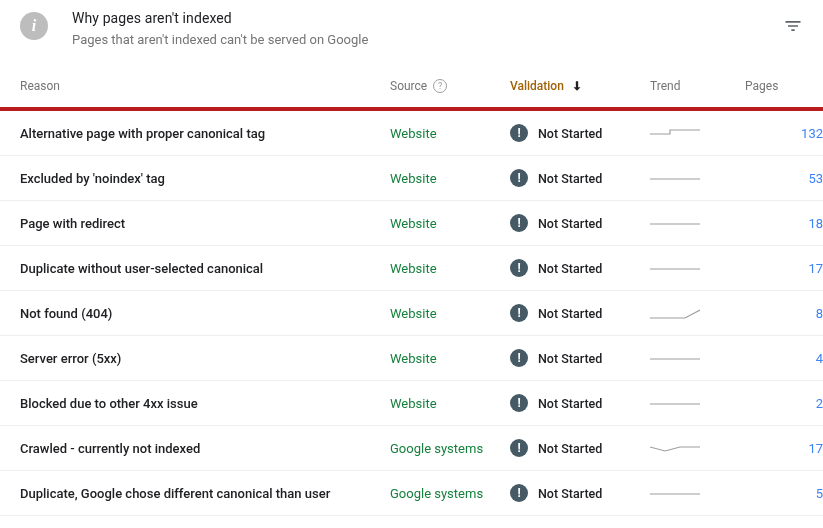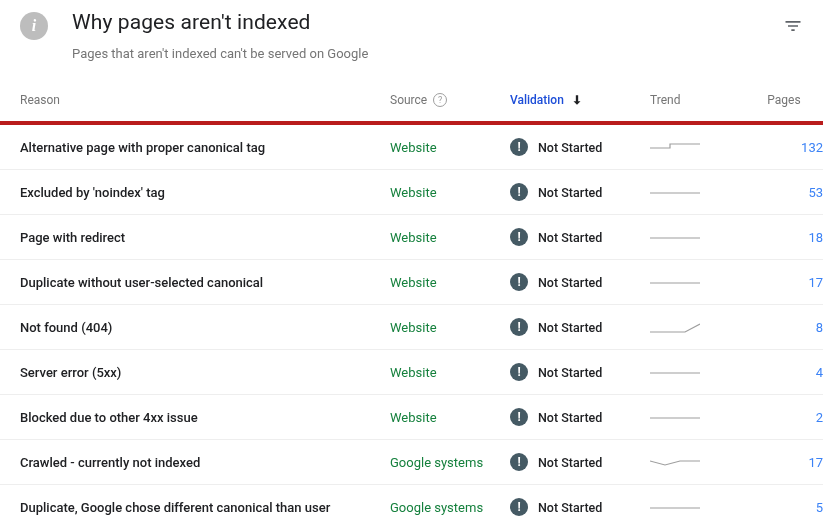--- a/index.html
+++ b/index.html
@@ -28,51 +28,51 @@
     font-style: italic;
     font-family: Georgia, serif;
     font-weight: bold;
     font-size: 16px;
     margin-right: 24px;
     margin-top: 2px;
     flex-shrink: 0;
   }
   .header-text { flex: 1; }
   .title {
-    font-size: 21px;
+    font-size: 14px;
     font-weight: 400;
     color: #202124;
     letter-spacing: 0.1px;
   }
   .subtitle {
     font-size: 13px;
     color: #757575;
-    margin-top: 12px;
+    margin-top: 6px;
   }
   .filter-icon {
     color: #5f6368;
     padding-top: 6px;
     cursor: pointer;
   }
   .table { width: 100%; }
   .thead, .row {
     display: grid;
     grid-template-columns: 370px 120px 140px 95px 78px;
     align-items: center;
     padding: 0 20px;
   }
   .thead {
     height: 46px;
     border-bottom: 4px solid #b91c1c;
     font-size: 12px;
     color: #757575;
   }
   .th { display: flex; align-items: center; gap: 6px; }
-  .th.sorted { color: #1d4ed8; font-weight: 500; }
-  .th.right { justify-content: center; }
+  .th.sorted { color: #a16207; font-weight: 500; }
+  .th.right { justify-content: flex-start; }
   .help-icon {
     width: 14px; height: 14px;
     border: 1.2px solid #9e9e9e;
     border-radius: 50%;
     display: inline-flex;
     align-items: center;
     justify-content: center;
     font-size: 9px;
     color: #9e9e9e;
   }

